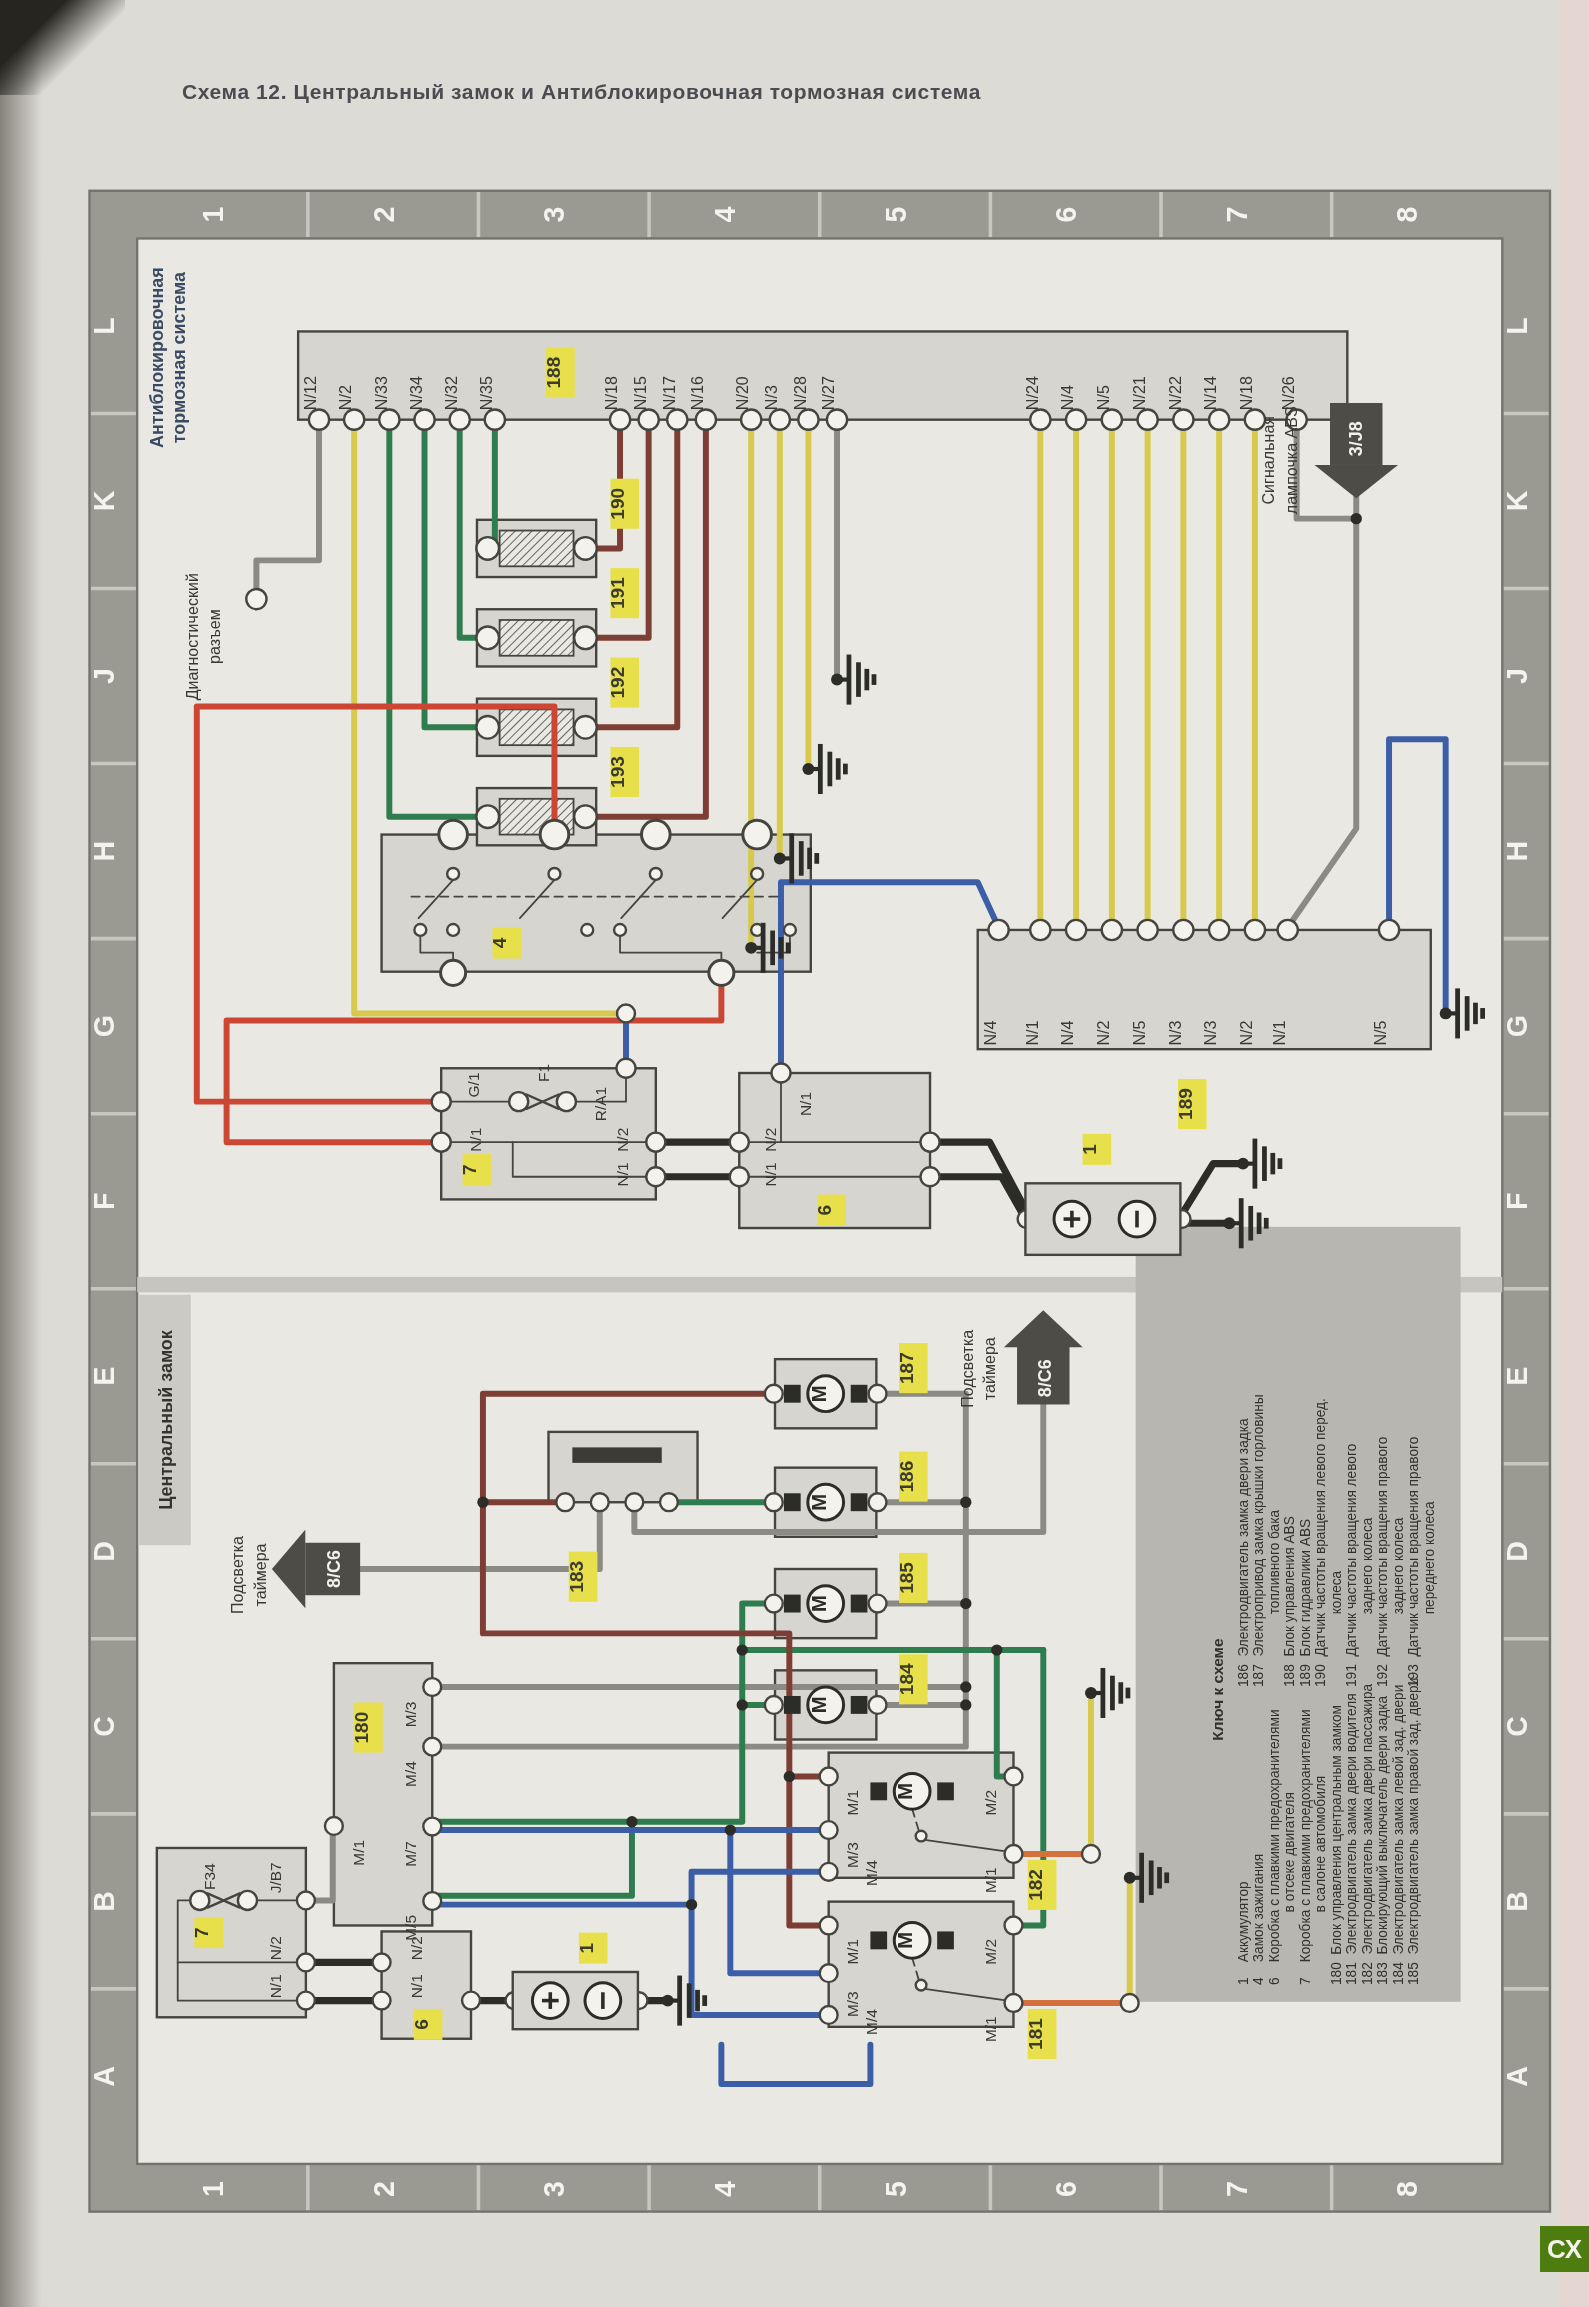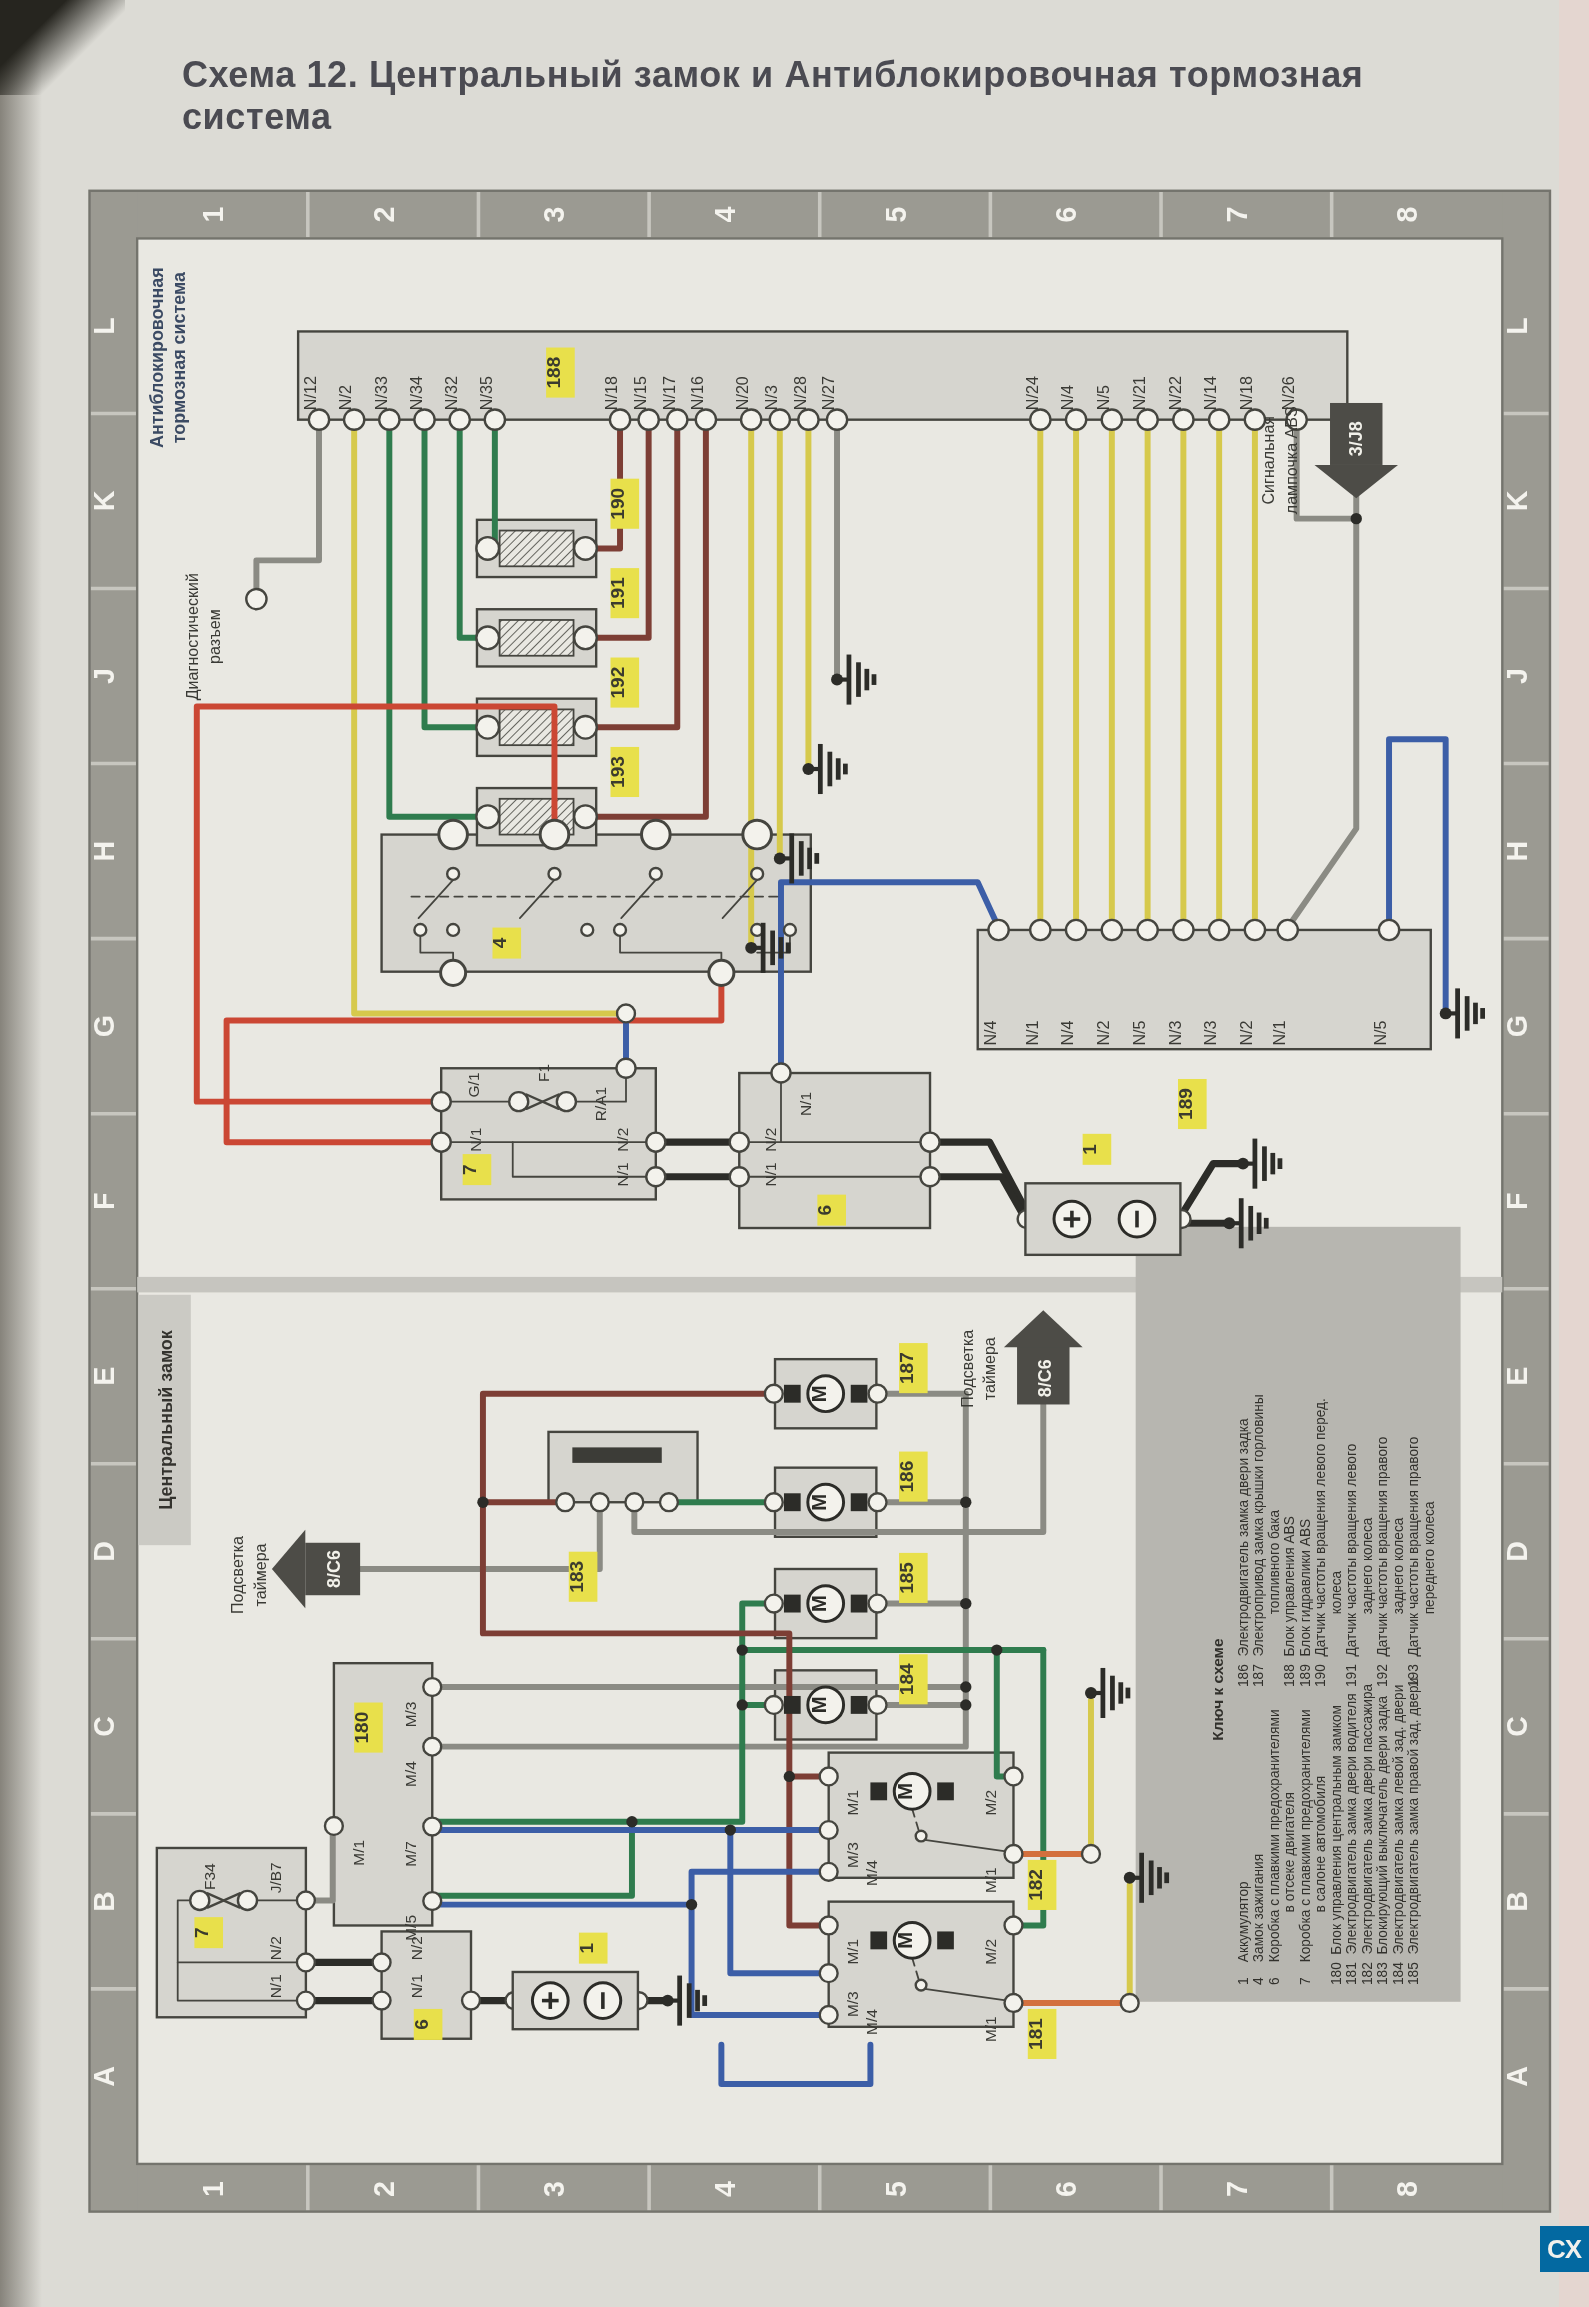--- a/index.html
+++ b/index.html
@@ -2,23 +2,23 @@
 <html style="font-size:9.5px"><head>
 <meta charset="utf-8">
 <style>
   html,body{margin:0;padding:0;background:#b3b0aa;font-family:"Liberation Sans",sans-serif;}
   .page{position:relative;width:1590px;height:2307px;background:#dcdbd5;overflow:hidden;}
   .edgeL{position:absolute;left:0;top:0;width:42px;height:100%;
          background:linear-gradient(to right,#86837b,rgba(220,219,213,0));}
   .cornerTL{position:absolute;left:0;top:0;width:125px;height:95px;
          background:linear-gradient(135deg,#26251f 0%,#26251f 30%,rgba(38,37,31,0) 62%);}
   .edgeR{position:absolute;right:0;top:0;width:31px;height:100%;background:#e4d6d0;}
-  .title{position:absolute;left:182px;top:54px;width:1222px;font-size:36px;font-weight:bold;
+  .title{position:absolute;left:182px;top:80px;width:1222px;font-size:21px;font-weight:bold;
          color:#4b4b52;letter-spacing:0.6px;}
-  .marker{position:absolute;left:1540px;top:2226px;width:49px;height:46px;background:#0369a1;
+  .marker{position:absolute;left:1540px;top:2226px;width:49px;height:46px;background:#4d7c0f;
          color:#f2f1ec;font-weight:bold;font-size:26px;display:flex;align-items:center;justify-content:center;}
   svg{position:absolute;left:0;top:0;}
   text{font-family:"Liberation Sans",sans-serif;}
 </style>
 </head>
 <body>
 
 <div class="page">
   <div class="edgeL"></div>
   <div class="cornerTL"></div>

